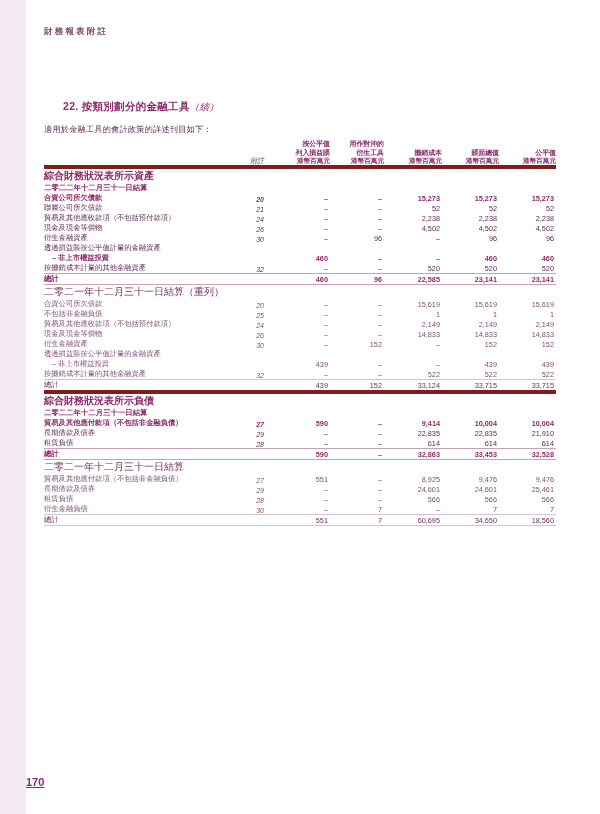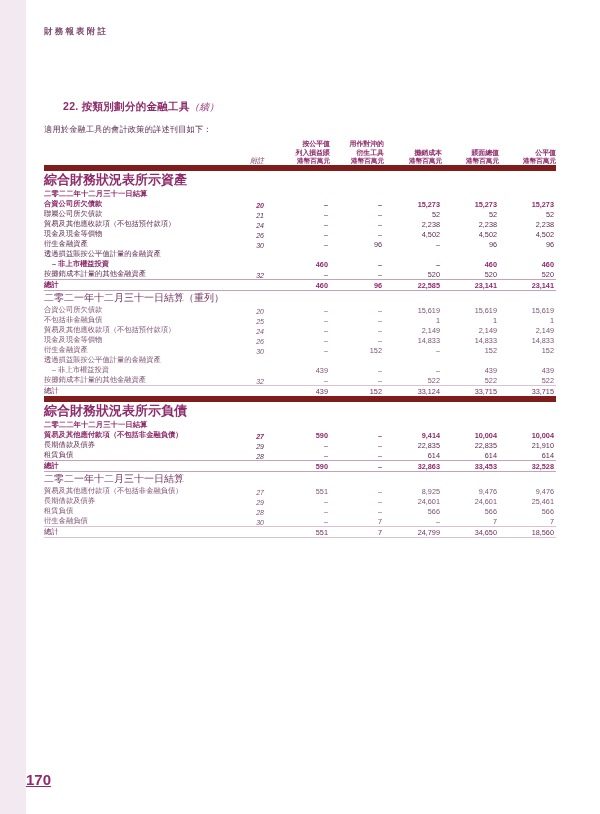--- a/index.html
+++ b/index.html
@@ -103,22 +103,22 @@
   }
   .hdr-row td .unit {
     display: block;
     font-weight: bold;
     font-size: 6.6px;
   }
   .sec-head td {
     font-weight: bold;
     color: #8e2b6b;
     padding: 3.4px 0 2.2px 0;
-    font-size: 13px;
-    border-top: 6px solid #7f1d1d;
+    font-size: 10px;
+    border-top: 4px solid #7f1d1d;
   }
   .sub-head td {
     font-weight: bold;
     color: #8e2b6b;
     padding: 2.6px 0 2.2px 0;
     font-size: 7.4px;
     margin-left: 28px;
   }
   .sub-head-plain td {
     color: #6d2f5e;
@@ -153,21 +153,21 @@
     border-top: 1px solid #d9c2d2;
     border-bottom: 1px solid #d9c2d2;
     padding: 2.6px 0;
     color: #6d2f5e;
   }
   .light td { color: #7d5273; }
   .page-num {
     position: absolute;
     left: 26px;
     bottom: 26px;
-    font-size: 15px;
+    font-size: 11px;
     color: #8e2b6b;
     font-weight: bold;
     text-decoration: underline;
   }
 </style>
 </head>
 <body>
 
 <div class="page">
   <div class="left-bar"></div>
@@ -450,21 +450,21 @@
           <td class="num">7</td>
           <td class="num">–</td>
           <td class="num">7</td>
           <td class="num">7</td>
         </tr>
         <tr class="data total-light">
           <td class="lbl">總計</td>
           <td class="note"></td>
           <td class="num">551</td>
           <td class="num">7</td>
-          <td class="num">24,799</td>
+          <td class="num">60,695</td>
           <td class="num">34,650</td>
           <td class="num">18,560</td>
         </tr>
       </tbody>
   </table>
 
   <div class="page-num">170</div>
 </div>
 
 </body></html>

